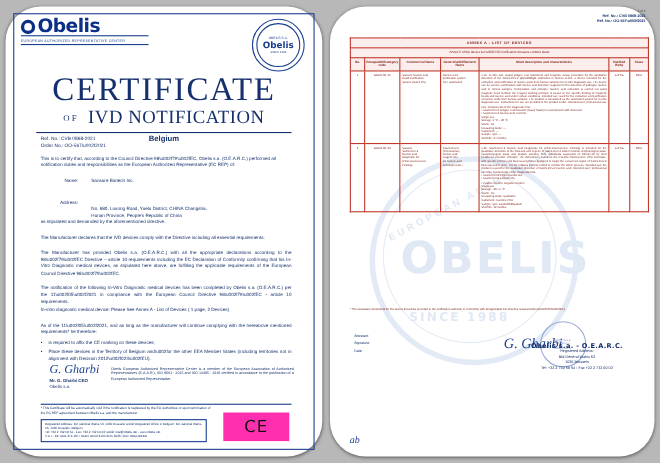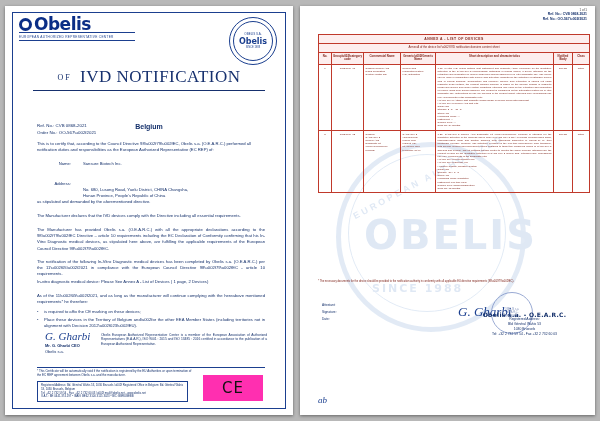--- a/index.html
+++ b/index.html
@@ -8,20 +8,21 @@
     background:#b8b8b8;
     font-family:"Liberation Sans", sans-serif;
     overflow:hidden;
   }
   .stage{position:relative;width:600px;height:421px;}
 
   
   .page{
     position:absolute;background:#fff;
     box-shadow:0 1px 3px rgba(0,0,0,.45);
+    border-radius:32px;
   }
   #page1{left:5px;top:6px;width:288px;height:409px;}
   #page2{left:300px;top:6px;width:295px;height:409px;}
 
   .sheet{position:absolute;inset:0;overflow:hidden;}
 
   
   .p1-border{
     position:absolute;left:7px;top:6px;right:7px;bottom:6px;
     border:1px solid #1b3f8f;
@@ -229,20 +230,21 @@
         </div>
 
         <div class="stamp">
           <div class="stamp-ring"></div>
           <div class="s1">OBELIS S.A.</div>
           <div class="s2">Obelis</div>
           <div class="s3">SINCE 1988</div>
         </div>
 
         <div class="title-block">
+          <div class="cert-title">CERTIFICATE</div>
           <div>
             <span class="cert-of">OF</span>
             <span class="cert-sub">IVD NOTIFICATION</span>
           </div>
           <div class="title-rule"></div>
         </div>
 
         <div class="refs">
           <div>Ref. No.: CVB 0868-2021</div>
           <div>Order No.: OO-567\u002f2021</div>

